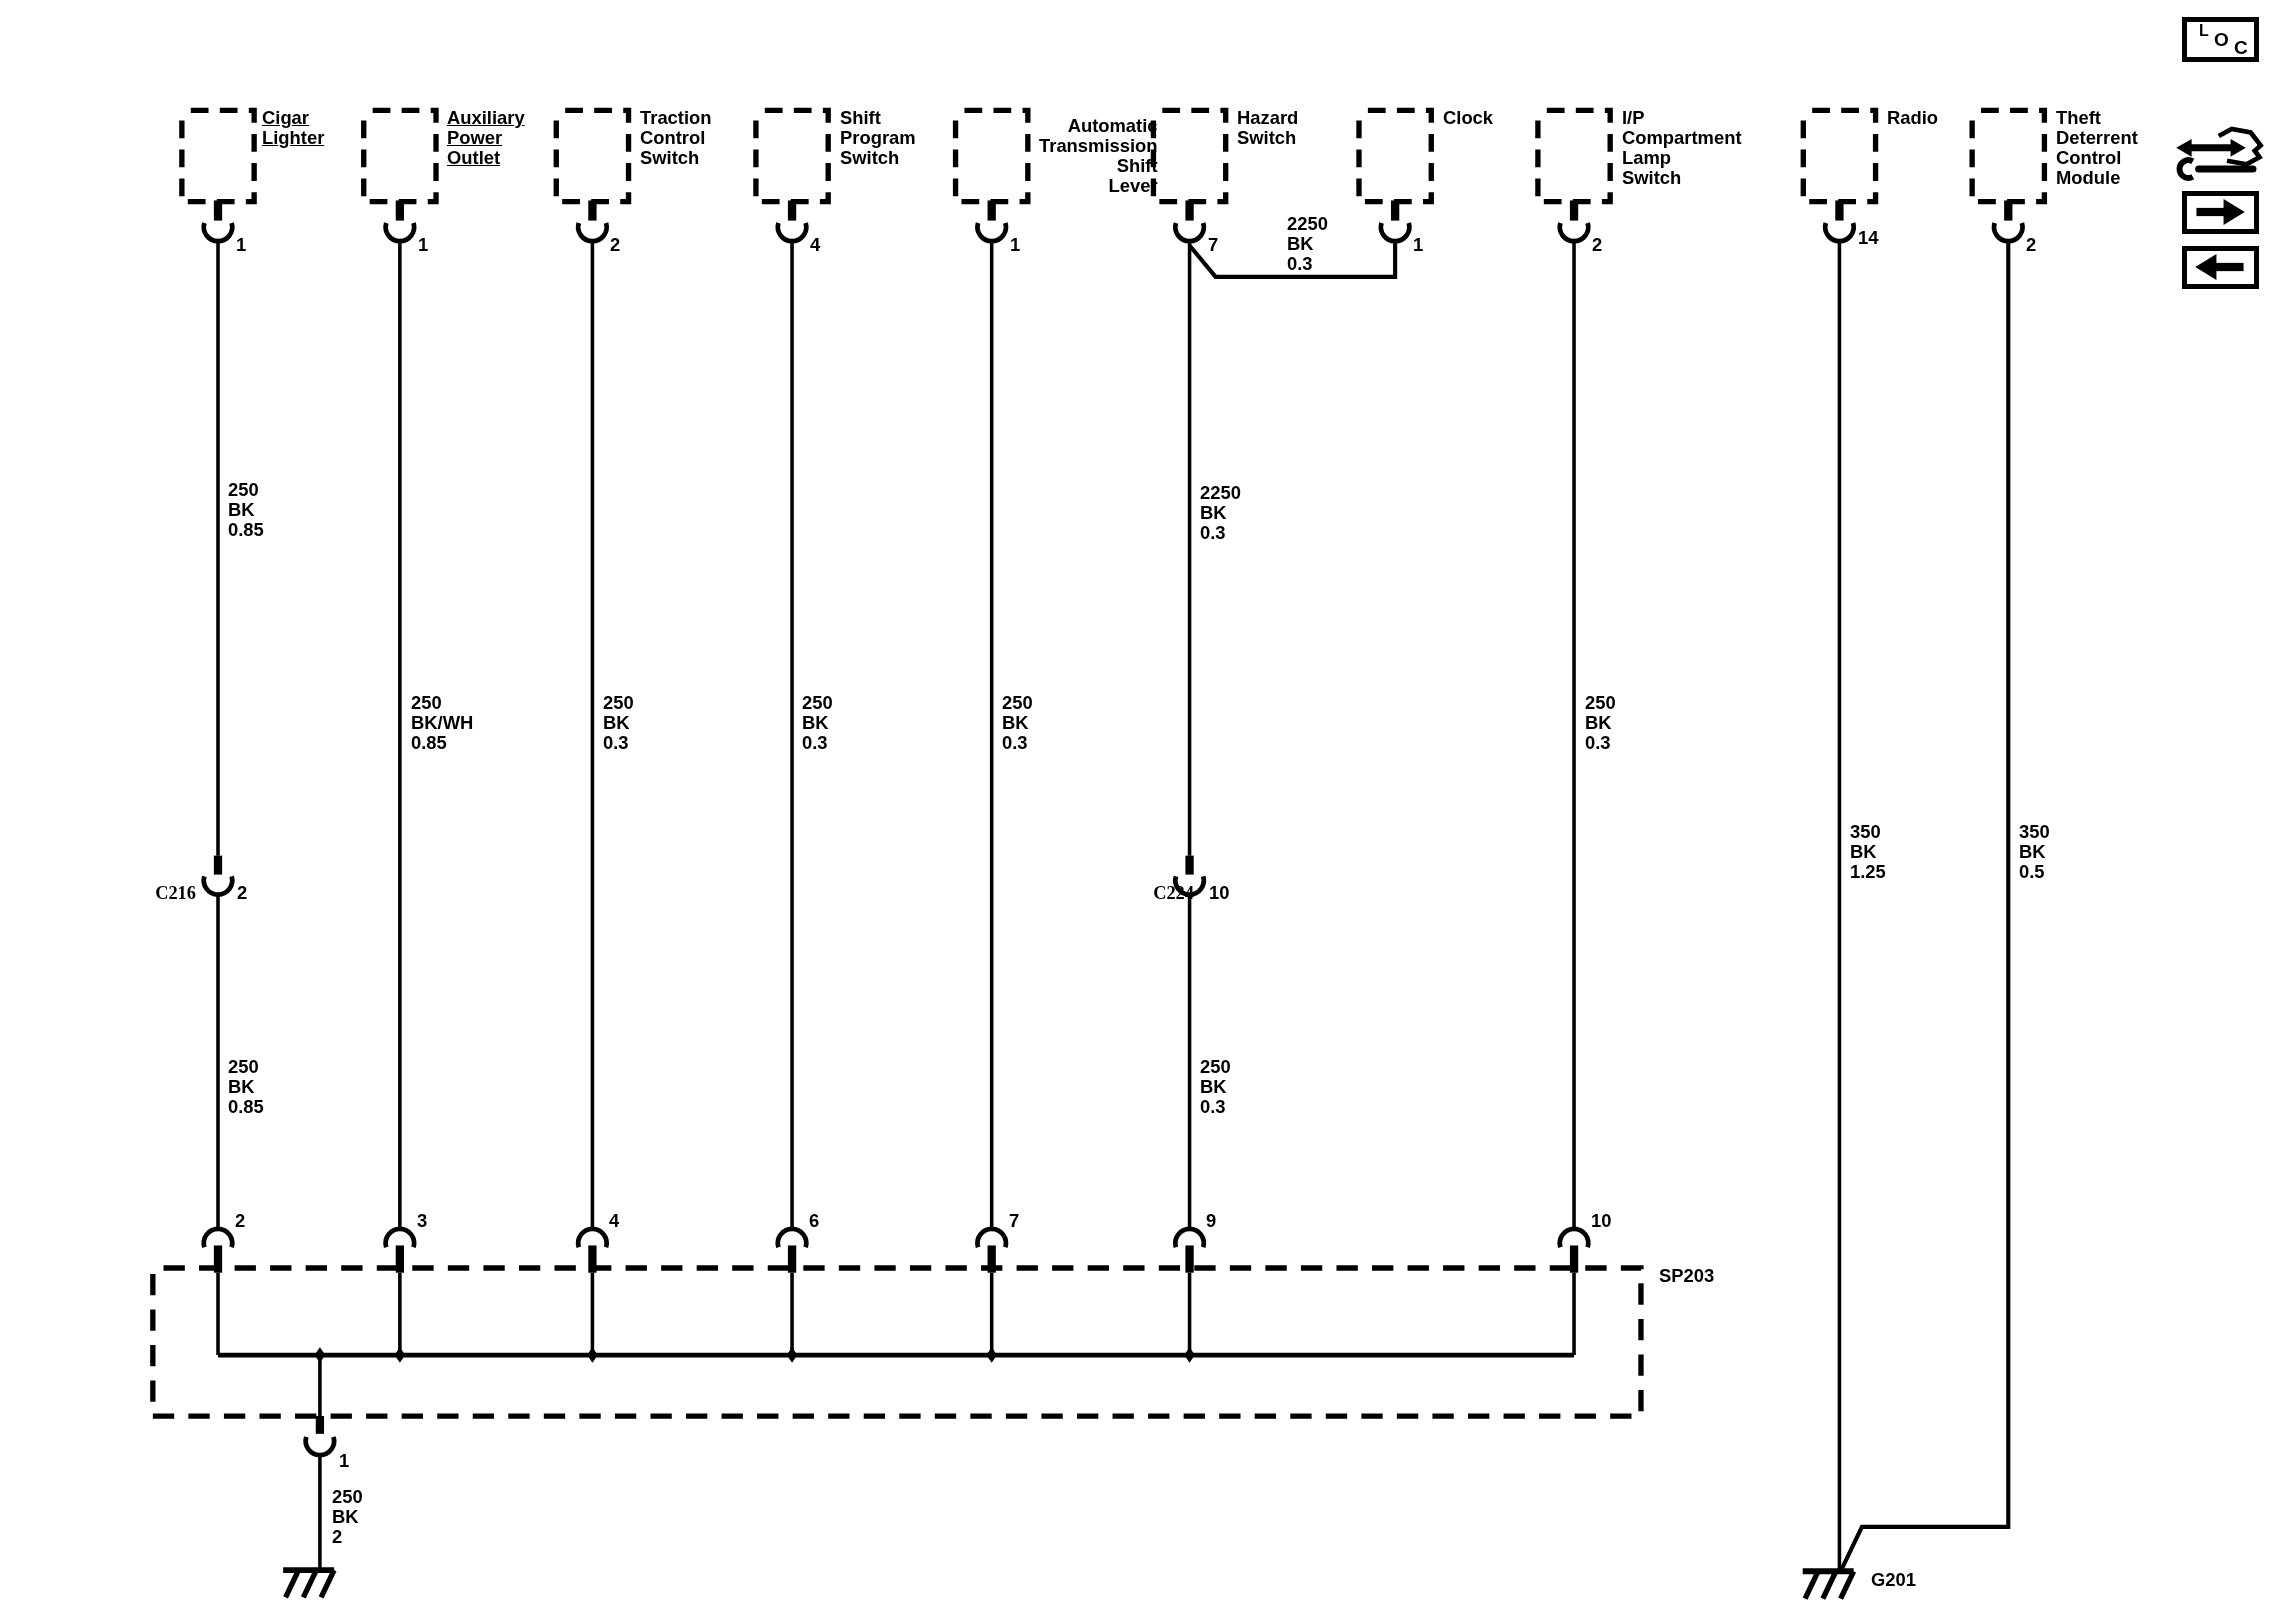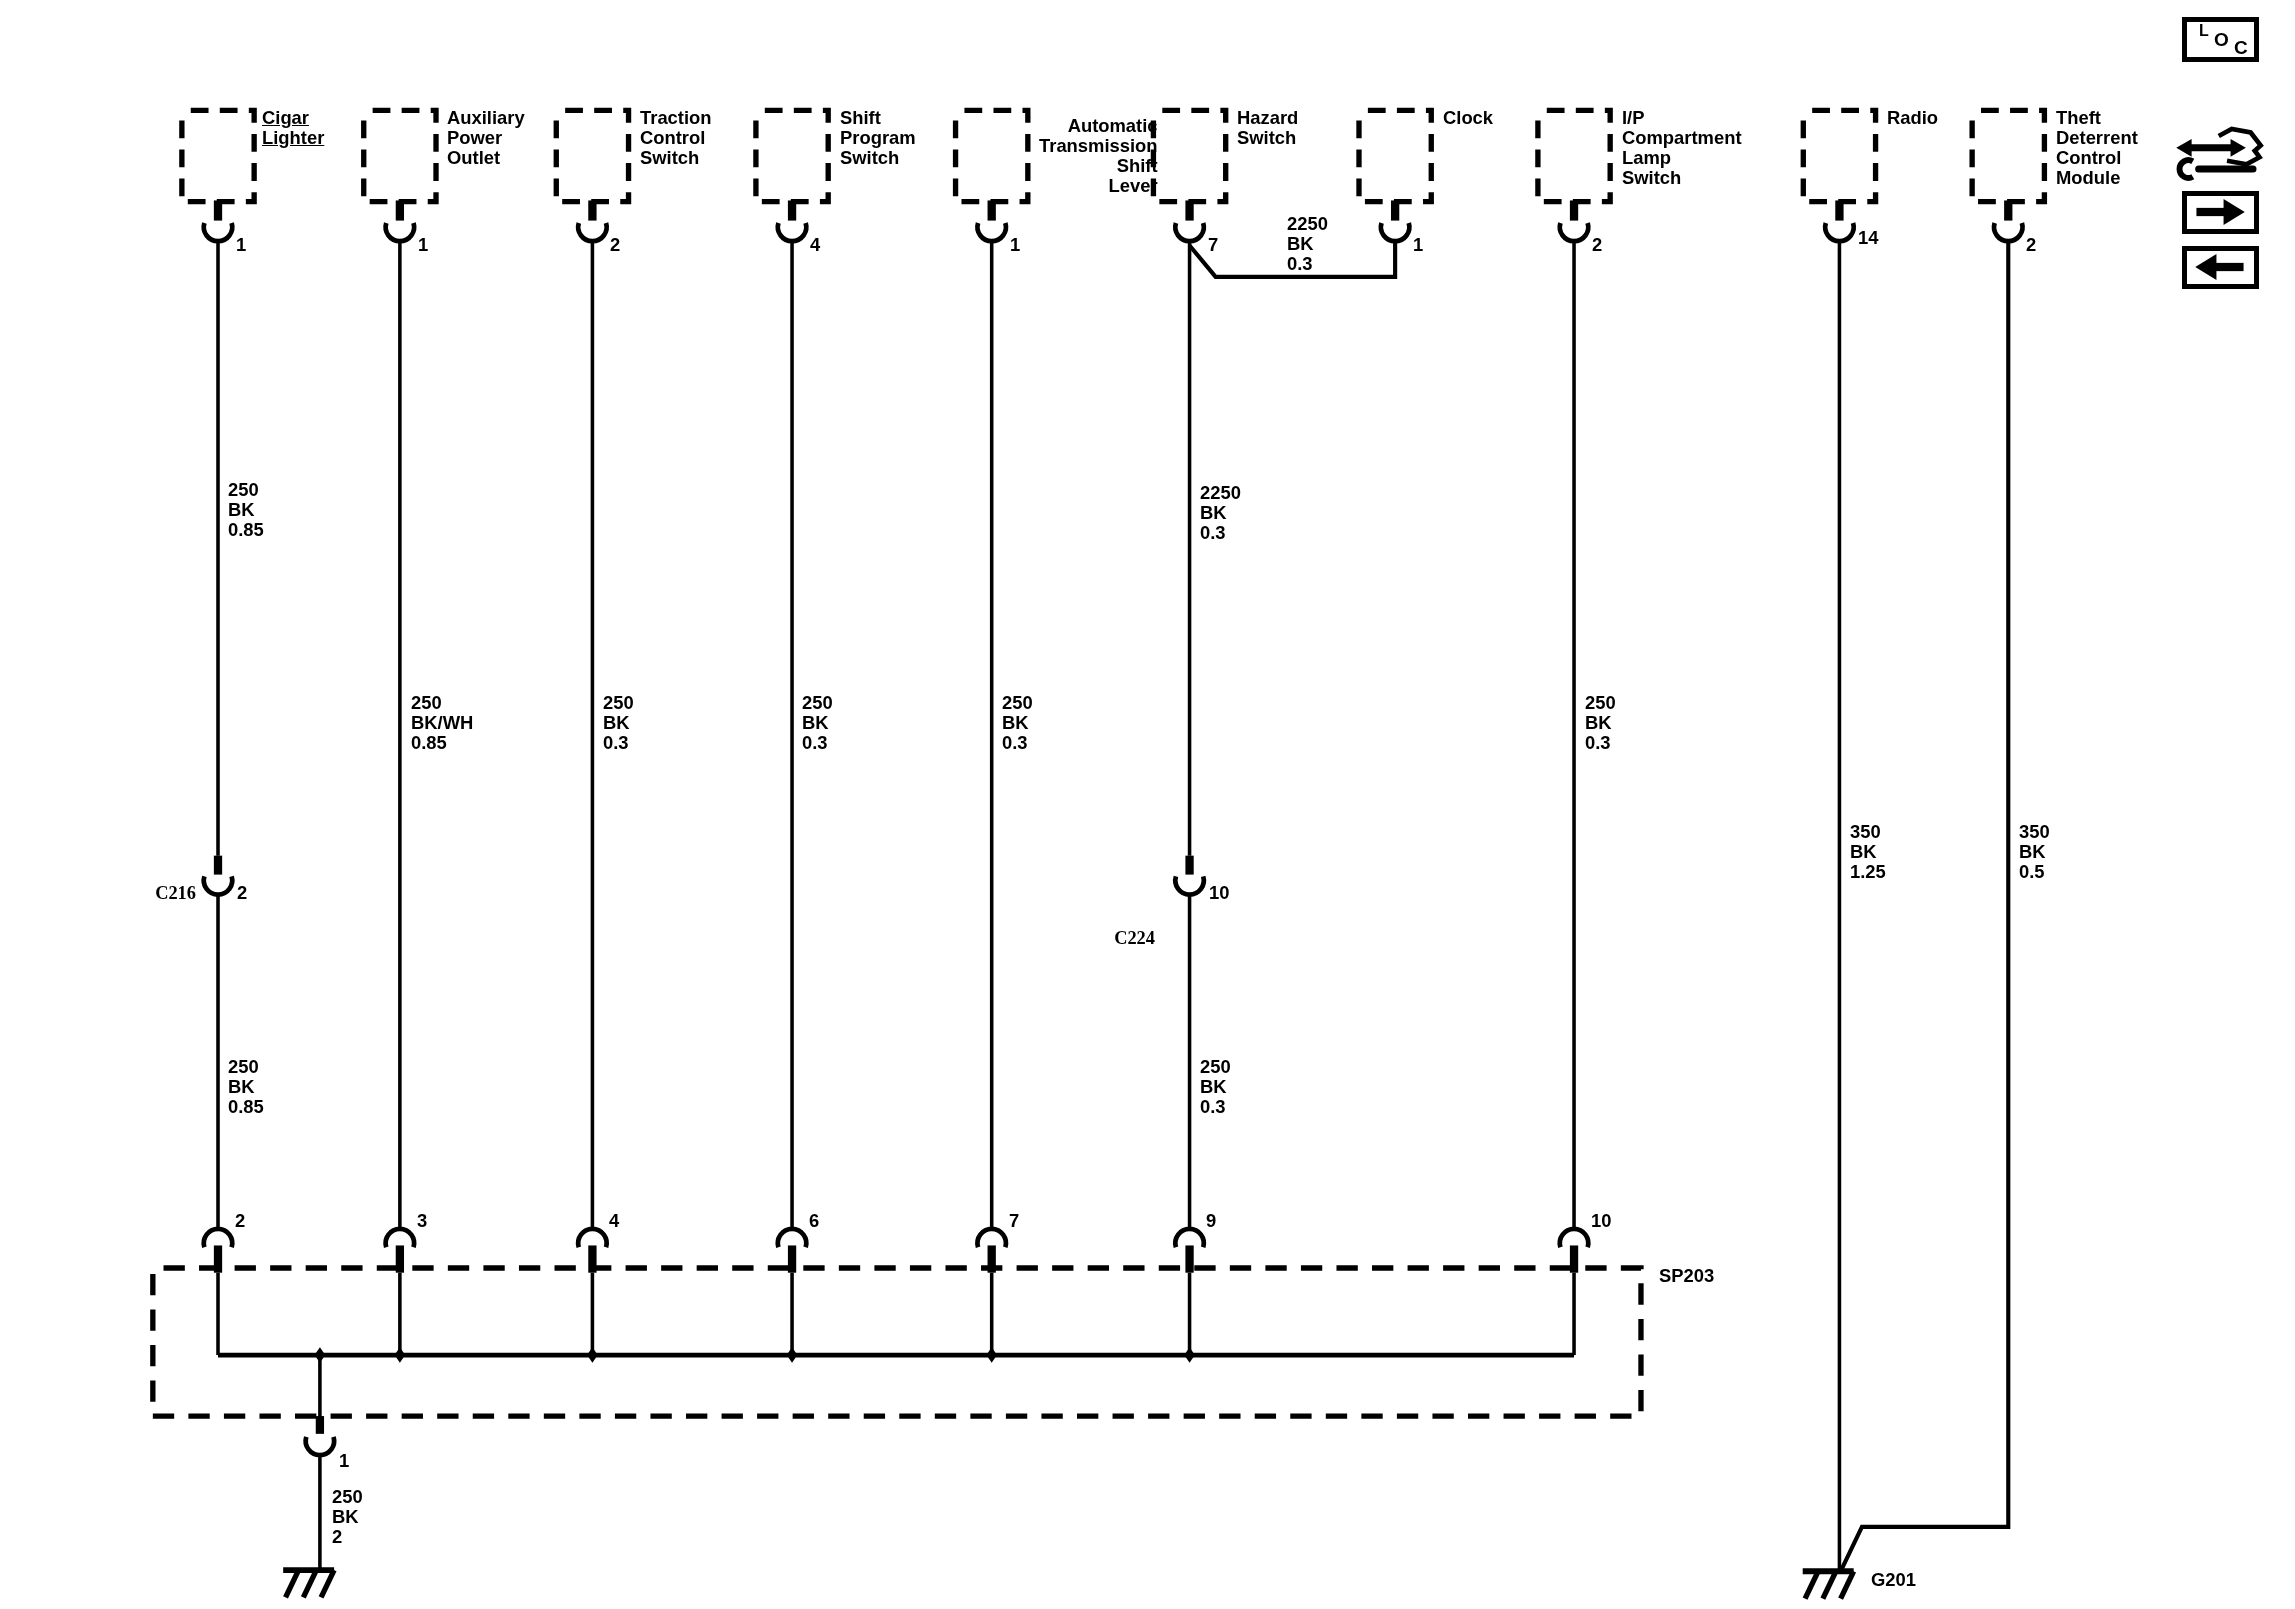--- a/index.html
+++ b/index.html
@@ -151,21 +151,21 @@
   <div class="hotspot" style="left:756px;top:110px;width:72px;height:91px;"></div>
   <div class="hotspot" style="left:956px;top:110px;width:72px;height:91px;"></div>
   <div class="hotspot" style="left:1154px;top:110px;width:72px;height:91px;"></div>
   <div class="hotspot" style="left:1359px;top:110px;width:72px;height:91px;"></div>
   <div class="hotspot" style="left:1538px;top:110px;width:72px;height:91px;"></div>
   <div class="hotspot" style="left:1804px;top:110px;width:72px;height:91px;"></div>
   <div class="hotspot" style="left:1973px;top:110px;width:72px;height:91px;"></div>
 
   <div class="t" style="left:262px;top:108px;text-decoration:underline;">Cigar
 Lighter</div>
-  <div class="t" style="left:447px;top:108px;">Auxiliary
+  <div class="t" style="left:447px;top:108px;text-decoration:underline;">Auxiliary
 Power
 Outlet</div>
   <div class="t" style="left:640px;top:108px;">Traction
 Control
 Switch</div>
   <div class="t" style="left:840px;top:108px;">Shift
 Program
 Switch</div>
   <div class="t" style="left:1039px;top:116px;text-align:right;">Automatic
 Transmission
@@ -230,21 +230,21 @@
 0.85</div>
   <div class="t" style="left:1200px;top:1057px;">250
 BK
 0.3</div>
   <div class="t" style="left:332px;top:1487px;">250
 BK
 2</div>
 
   <div class="t tr" style="left:101px;top:883px;width:95px;">C216</div>
   <div class="t" style="left:237px;top:883px;">2</div>
-  <div class="t tr" style="left:1060px;top:883px;width:95px;margin-top:45px;">C224</div>
+  <div class="t tr" style="left:1099px;top:883px;width:95px;">C224</div>
   <div class="t" style="left:1209px;top:883px;">10</div>
 
   <div class="t" style="left:235px;top:1211px;">2</div>
   <div class="t" style="left:417px;top:1211px;">3</div>
   <div class="t" style="left:609px;top:1211px;">4</div>
   <div class="t" style="left:809px;top:1211px;">6</div>
   <div class="t" style="left:1009px;top:1211px;">7</div>
   <div class="t" style="left:1206px;top:1211px;">9</div>
   <div class="t" style="left:1591px;top:1211px;">10</div>
   <div class="t" style="left:1659px;top:1266px;">SP203</div>

